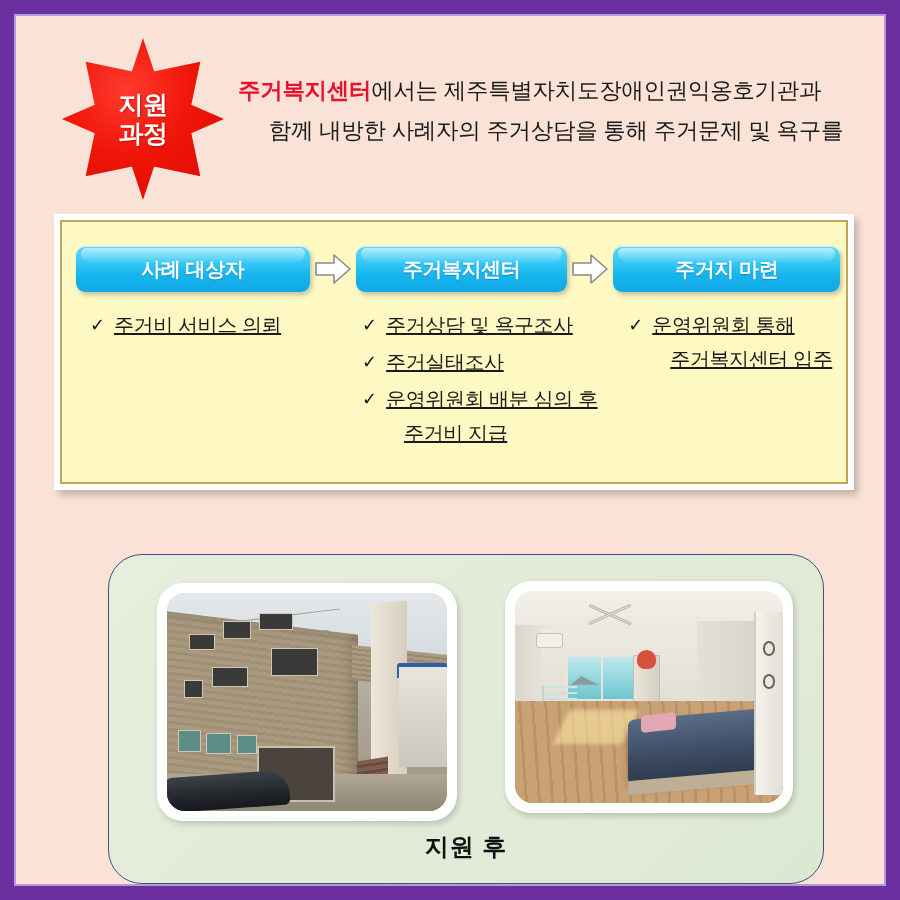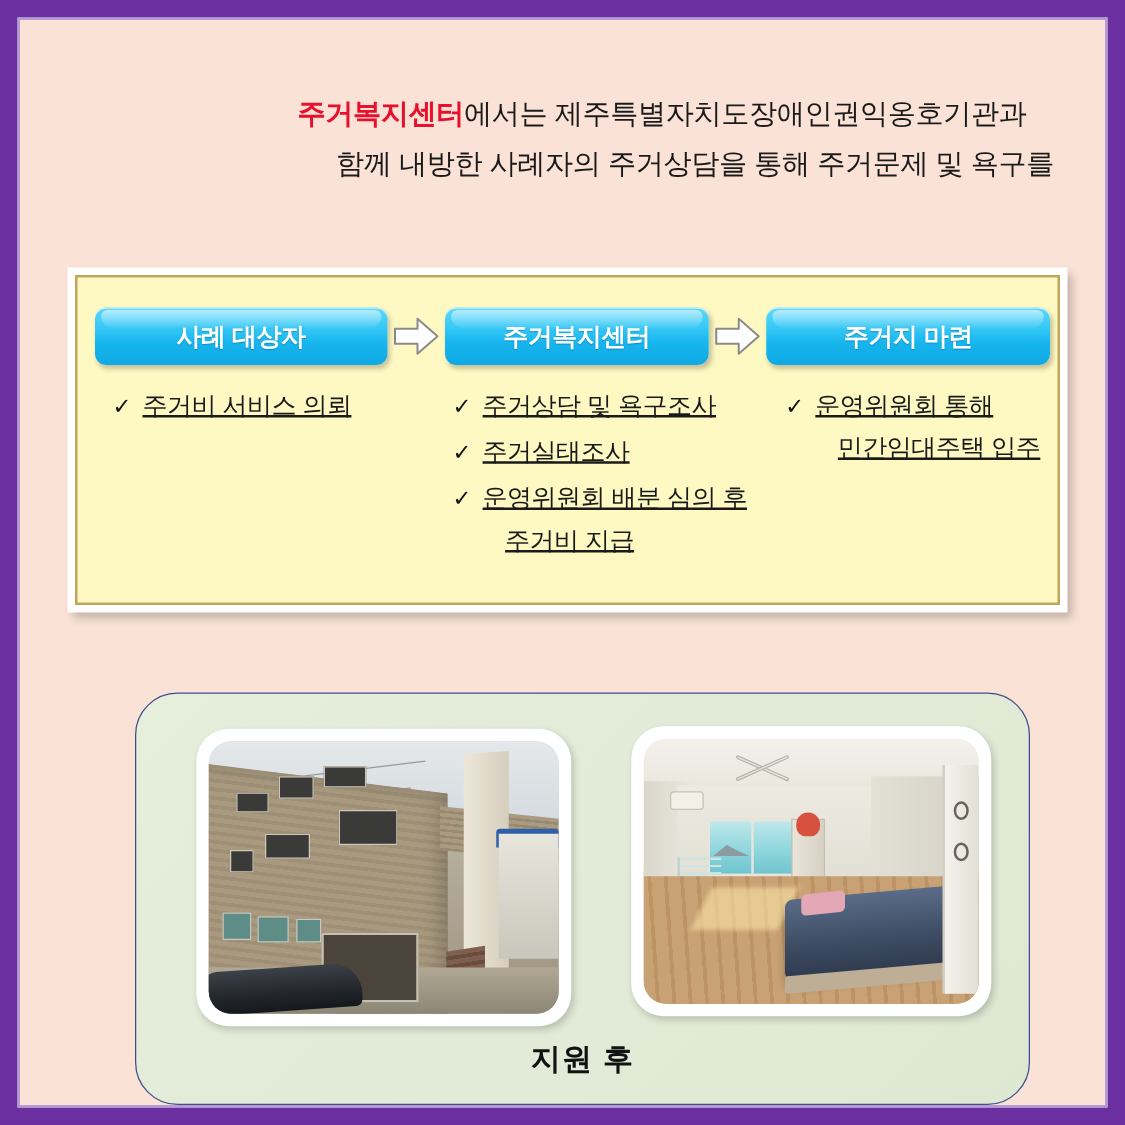--- a/index.html
+++ b/index.html
@@ -319,20 +319,28 @@
   }
 </style>
 </head>
 <body>
 
 <div id="page">
   <div id="inner-frame">
 
     <div id="header">
 
+      <div id="star-badge">
+        <div class="star-shape sq-a"></div>
+        <div class="star-shape sq-b"></div>
+        <div id="star-label">
+          <span>지원</span>
+          <span>과정</span>
+        </div>
+      </div>
 
       <div id="header-text">
         <span class="ln l1"><span class="hl">주거복지센터</span><span>에서는 제주특별자치도장애인권익옹호기관과</span></span>
         <span class="ln l2">함께 내방한 사례자의 주거상담을 통해 주거문제 및 욕구를</span>
       </div>
     </div>
 
     <div id="flow-panel-outer">
       <div id="flow-panel">
 
@@ -383,21 +391,21 @@
                 <span class="sub">주거비 지급</span>
               </span>
             </div>
           </div>
 
           <div class="col col3">
             <div class="bullet">
               <span class="chk">✓</span>
               <span class="btxt">
                 <span>운영위원회 통해</span>
-                <span class="sub">민간임대주택 입주</span>
+                <span class="sub">주거복지센터 입주</span>
               </span>
             </div>
           </div>
 
         </div>
       </div>
     </div>
 
     <div id="photo-panel">
 

